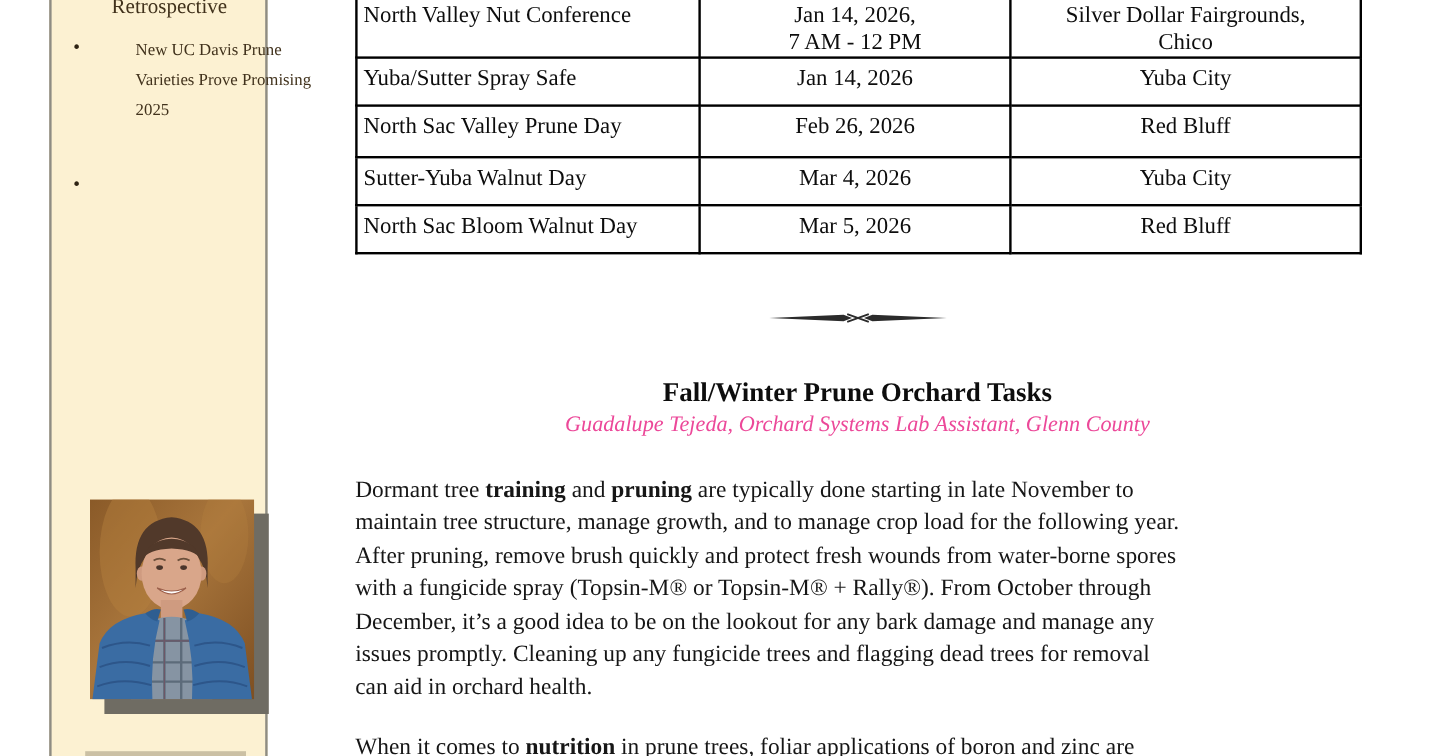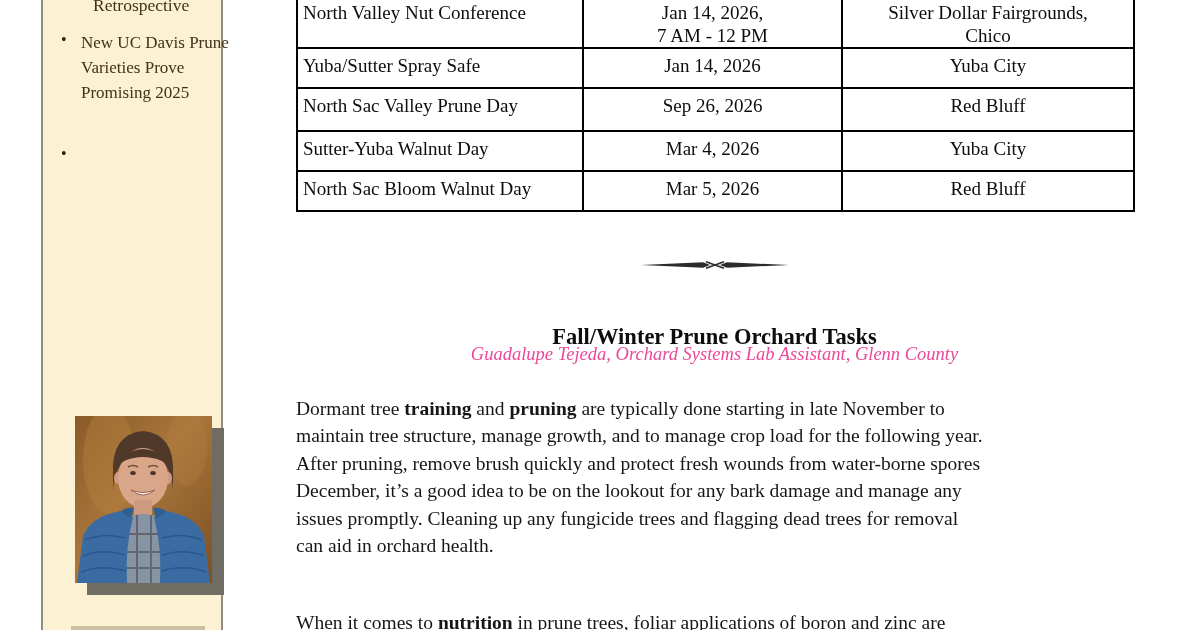--- a/index.html
+++ b/index.html
@@ -15,22 +15,22 @@
   .sidebar-inner { position: relative; width: 100%; height: 100%; }
   .toc-cut {
     position: absolute; left: 50px; top: -7px; width: 160px;
     font-size: 17.5px; line-height: 25px; color: #41321c;
   }
   .toc-item { position: absolute; left: 18px; width: 196px; color: #41321c; }
   .toc-item .bullet {
     position: absolute; left: 0; top: 1px; font-size: 16px; color: #2e2313;
   }
   .toc-item .toc-label {
-    display: block; margin-left: 20px; width: 158px;
-    font-size: 17px; line-height: 25px;
+    display: block; margin-left: 52px; width: 158px;
+    font-size: 14px; line-height: 25px;
   }
   .toc-item-1 { top: 30px; }
   .toc-item-2 { top: 144px; }
 
   .photo-shadow {
     position: absolute; left: 44px; top: 428px; width: 137px; height: 167px;
     background: #6f6c63;
   }
   .photo-frame {
     position: absolute; left: 32px; top: 416px; width: 137px; height: 167px;
@@ -60,21 +60,21 @@
   .row-h43 { height: 43px; }
 
   
   .divider {
     position: absolute; left: 296px; top: 258px; width: 837px;
     text-align: center;
   }
 
   
   .article-title {
-    position: absolute; left: 296px; top: 324px; width: 837px;
+    position: absolute; left: 296px; top: 314px; width: 837px;
     text-align: center; font-weight: bold; font-size: 22.5px; color: #0d0d0d;
   }
   .article-byline {
     position: absolute; left: 296px; top: 344px; width: 837px;
     text-align: center; font-style: italic; font-size: 18.5px; color: #ec4899;
   }
   .paragraph {
     position: absolute; left: 296px; width: 860px;
     font-size: 19.5px; color: #161616;
   }
@@ -155,21 +155,21 @@
       <td class="col-loc">Silver Dollar Fairgrounds,
 Chico</td>
     </tr>
     <tr class="row-h40">
       <td class="col-event">Yuba/Sutter Spray Safe</td>
       <td class="col-date">Jan 14, 2026</td>
       <td class="col-loc">Yuba City</td>
     </tr>
     <tr class="row-h43">
       <td class="col-event">North Sac Valley Prune Day</td>
-      <td class="col-date">Sep 26, 2026</td>
+      <td class="col-date">Feb 26, 2026</td>
       <td class="col-loc">Red Bluff</td>
     </tr>
     <tr class="row-h40">
       <td class="col-event">Sutter-Yuba Walnut Day</td>
       <td class="col-date">Mar 4, 2026</td>
       <td class="col-loc">Yuba City</td>
     </tr>
     <tr class="row-h40">
       <td class="col-event">North Sac Bloom Walnut Day</td>
       <td class="col-date">Mar 5, 2026</td>
@@ -186,20 +186,21 @@
   </svg>
 </div>
 
 <div class="article-title">Fall/Winter Prune Orchard Tasks</div>
 <div class="article-byline">Guadalupe Tejeda, Orchard Systems Lab Assistant, Glenn County</div>
 
 <div class="paragraph paragraph-1">
   <span class="pline">Dormant tree <b>training</b> and <b>pruning</b> are typically done starting in late November to</span>
   <span class="pline">maintain tree structure, manage growth, and to manage crop load for the following year.</span>
   <span class="pline">After pruning, remove brush quickly and protect fresh wounds from water-borne spores</span>
+  <span class="pline">with a fungicide spray (Topsin-M® or Topsin-M® + Rally®). From October through</span>
   <span class="pline">December, it’s a good idea to be on the lookout for any bark damage and manage any</span>
   <span class="pline">issues promptly. Cleaning up any fungicide trees and flagging dead trees for removal</span>
   <span class="pline">can aid in orchard health.</span>
 </div>
 
 <div class="paragraph paragraph-2">
   <span class="pline">When it comes to <b>nutrition</b> in prune trees, foliar applications of boron and zinc are</span>
 </div>
 
 </body></html>

